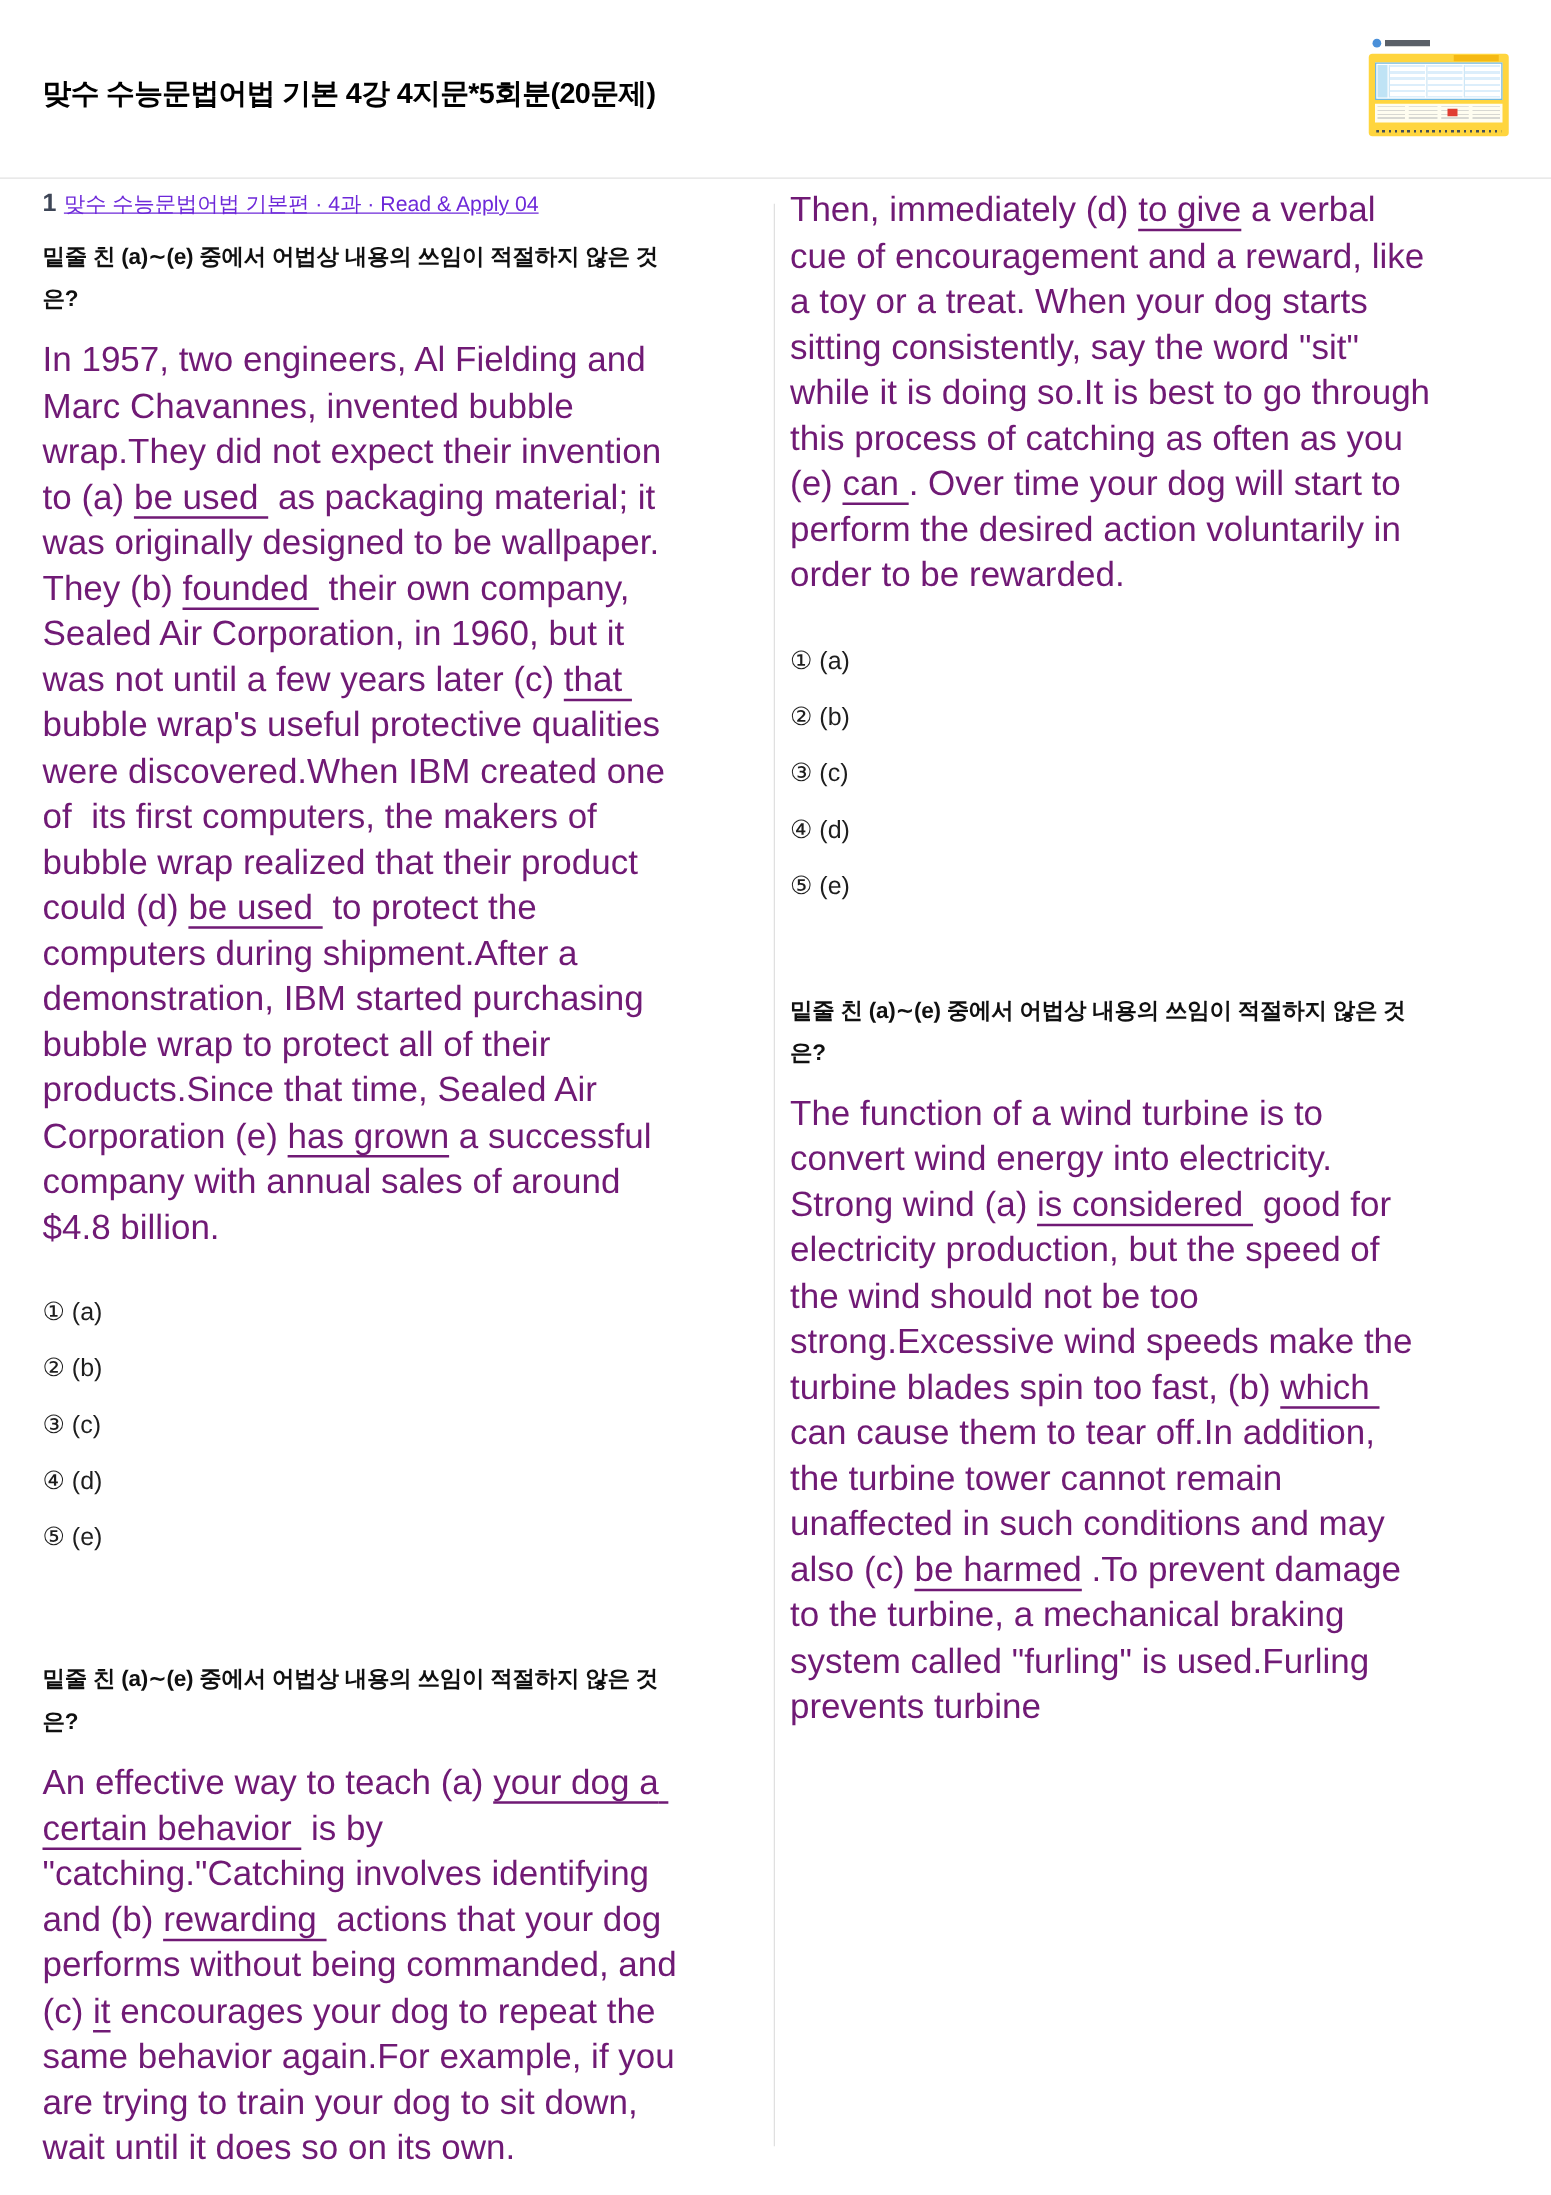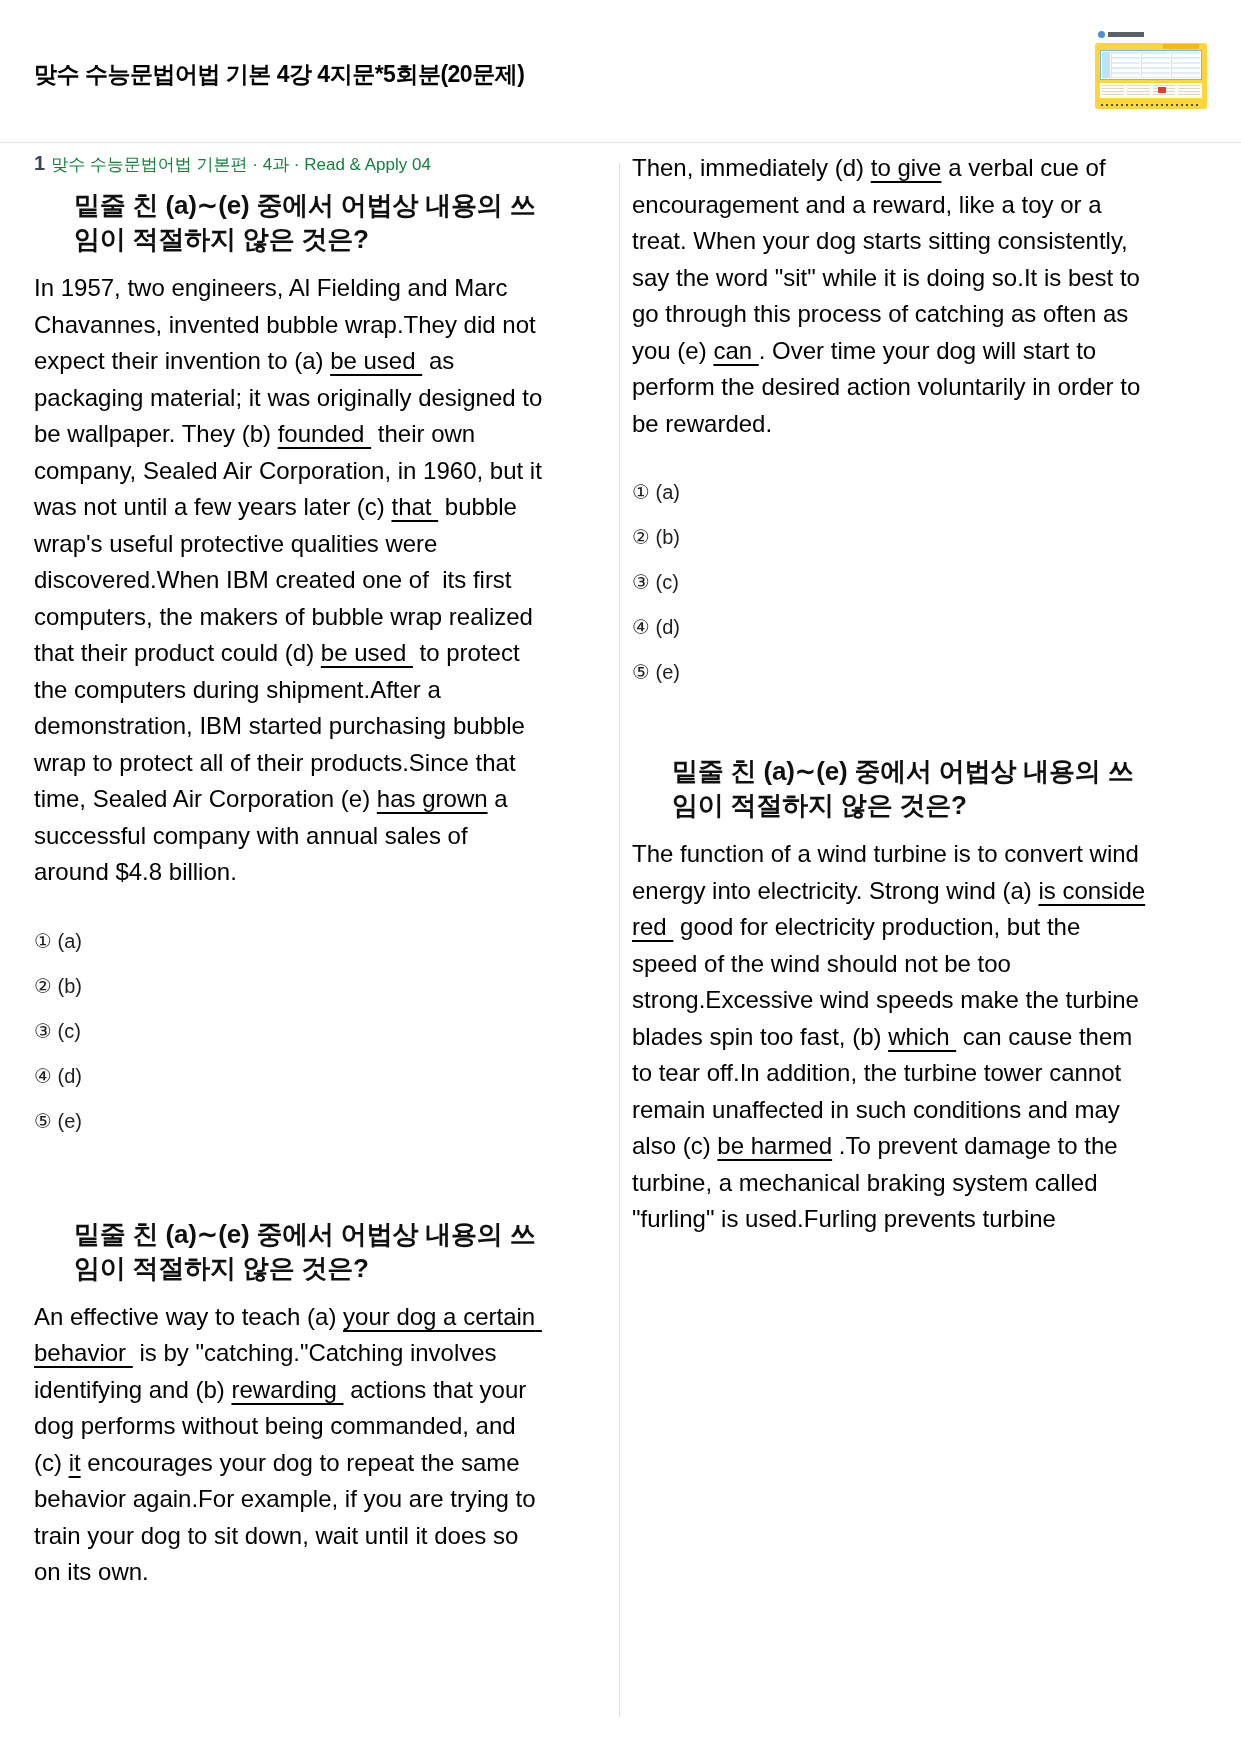--- a/index.html
+++ b/index.html
@@ -39,37 +39,36 @@
     height: 1554px;
     background: #e0e0e0;
   }
 
   .col { position: absolute; top: 150px; width: 514px; }
   .col-left  { left: 34px; }
   .col-right { left: 632px; }
 
   .q-header { line-height: 26px; margin: 0; }
   .q-num  { font-size: 20px; font-weight: 700; color: #3d4556; margin-right: 6px; }
-  .q-meta { font-size: 17px; font-weight: 400; color: #15803d; }
+  .q-meta { font-size: 17px; font-weight: 400; color: #6d28d9; text-decoration: underline; }
 
   .q-prompt {
     margin-top: 10px;
-    font-size: 26px;
+    font-size: 18px;
     font-weight: 700;
     line-height: 34px;
     color: #101010;
     letter-spacing: -0.2px;
-    margin-left: 40px;
   }
 
   .passage {
     margin-top: 14px;
-    font-size: 24px;
+    font-size: 28px;
     line-height: 36.5px;
-    color: #000000;
+    color: #701a75;
     white-space: pre-wrap;
   }
   .passage .u {
     text-decoration: underline;
     text-decoration-thickness: 1.5px;
     text-underline-offset: 0.22em;
     word-break: break-all;
   }
 
   ul.options {

